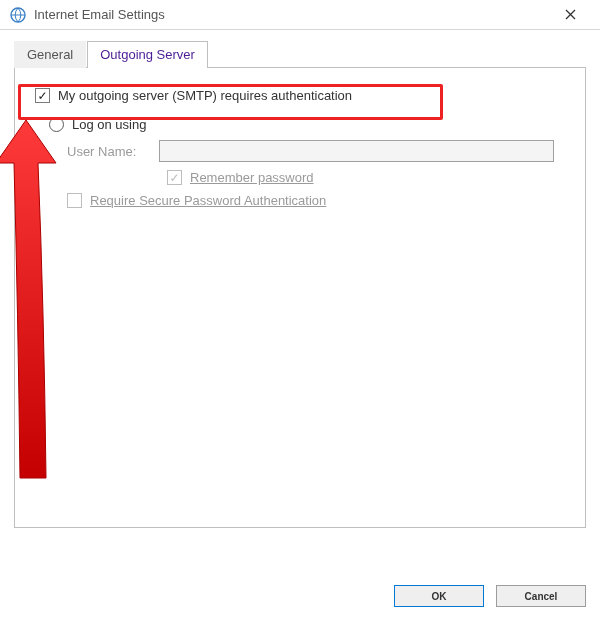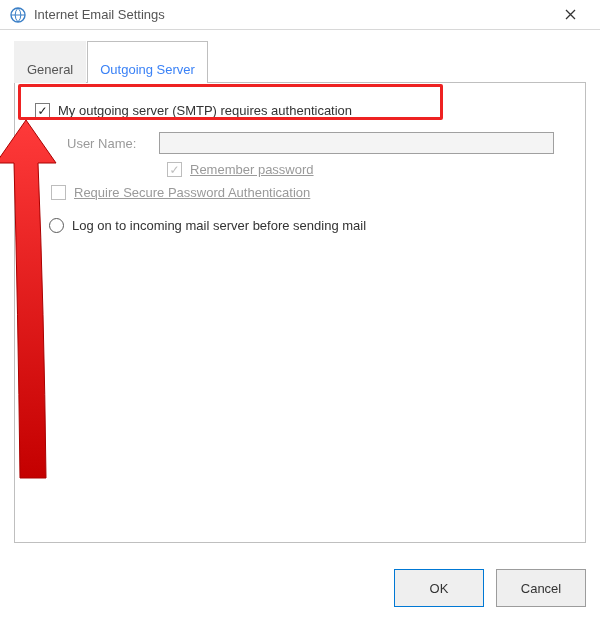--- a/index.html
+++ b/index.html
@@ -40,51 +40,51 @@
     .content {
       padding: 10px 14px 60px 14px;
       height: calc(100% - 30px);
       position: relative;
     }
     .tabs {
       display: flex;
       border-bottom: 1px solid #bfbfbf;
     }
     .tab {
-      padding: 20px 12px 6px 12px;
+      padding: 5px 12px 6px 12px;
       font-size: 13px;
       border: 1px solid transparent;
       border-bottom: none;
       background: #f0f0f0;
       color: #555;
       cursor: pointer;
       margin-right: 1px;
       position: relative;
       top: 1px;
     }
     .tab.active {
       background: #fff;
       border-color: #bfbfbf;
-      color: #3b82f6;
+      color: #4c1d95;
       z-index: 2;
     }
     .panel {
       border: 1px solid #bfbfbf;
       border-top: none;
       padding: 14px 12px;
       min-height: 460px;
       background: #fff;
     }
     .row {
       display: flex;
       align-items: center;
       margin-bottom: 8px;
     }
     .row.indent1 { margin-left: 22px; }
-    .row.indent2 { margin-left: 24px; }
+    .row.indent2 { margin-left: 40px; }
     .row.indent3 { margin-left: 140px; }
     .checkbox {
       width: 15px; height: 15px;
       border: 1px solid #7a7a7a;
       margin-right: 8px;
       display: inline-flex; align-items: center; justify-content: center;
       font-size: 12px; line-height: 1;
       cursor: pointer;
     }
     .checkbox.checked::after { content: "✓"; color: #222; }
@@ -140,26 +140,26 @@
       width: 100px; height: 380px;
       z-index: 4;
       pointer-events: none;
     }
     .button-bar {
       position: absolute;
       right: 14px; bottom: 12px;
       display: flex; gap: 12px;
     }
     .btn {
-      width: 90px; height: 38px;
+      width: 90px; height: 22px;
       border: 1px solid #9c9c9c;
       background: #efefef;
-      font-size: 13px;
-      cursor: pointer;
-      display: flex; align-items: center; justify-content: center;
+      font-size: 10px;
+      cursor: pointer;
+      display: flex; align-items: center; justify-content: center; font-weight: bold;
     }
     .btn.primary { border: 1px solid #0078d4; }
     .first-checkbox-row {
       padding: 6px 0 6px 8px;
     }
   </style>
 </head>
 <body>
 
 <div class="titlebar">
@@ -185,43 +185,43 @@
   </div>
 
   <div class="panel">
 
     <div class="row first-checkbox-row">
       <span class="checkbox checked"></span>
       <span class="label-text">My outgoing server (SMTP) requires authentication</span>
     </div>
 
 
+    <div class="row indent1">
+      <span class="radio"></span>
+      <span class="label-text">Log on using</span>
+    </div>
 
     <div class="form-line">
       <label>User Name:</label>
       <input class="text-input" type="text" disabled="" value="" style="">
     </div>
 
 
     <div class="row indent3">
       <span class="checkbox checked disabled"></span>
       <span class="label-text disabled">Remember password</span>
     </div>
 
     <div class="row indent2">
       <span class="checkbox disabled"></span>
       <span class="label-text disabled">Require Secure Password Authentication</span>
     </div>
 
     <div style="height:10px"></div>
 
-    <div class="row indent1">
-      <span class="radio"></span>
-      <span class="label-text">Log on to incoming mail server before sending mail</span>
-    </div>
 
   </div>
 
   <div class="button-bar">
     <div class="btn primary">OK</div>
     <div class="btn">Cancel</div>
   </div>
 
 </div>
 

